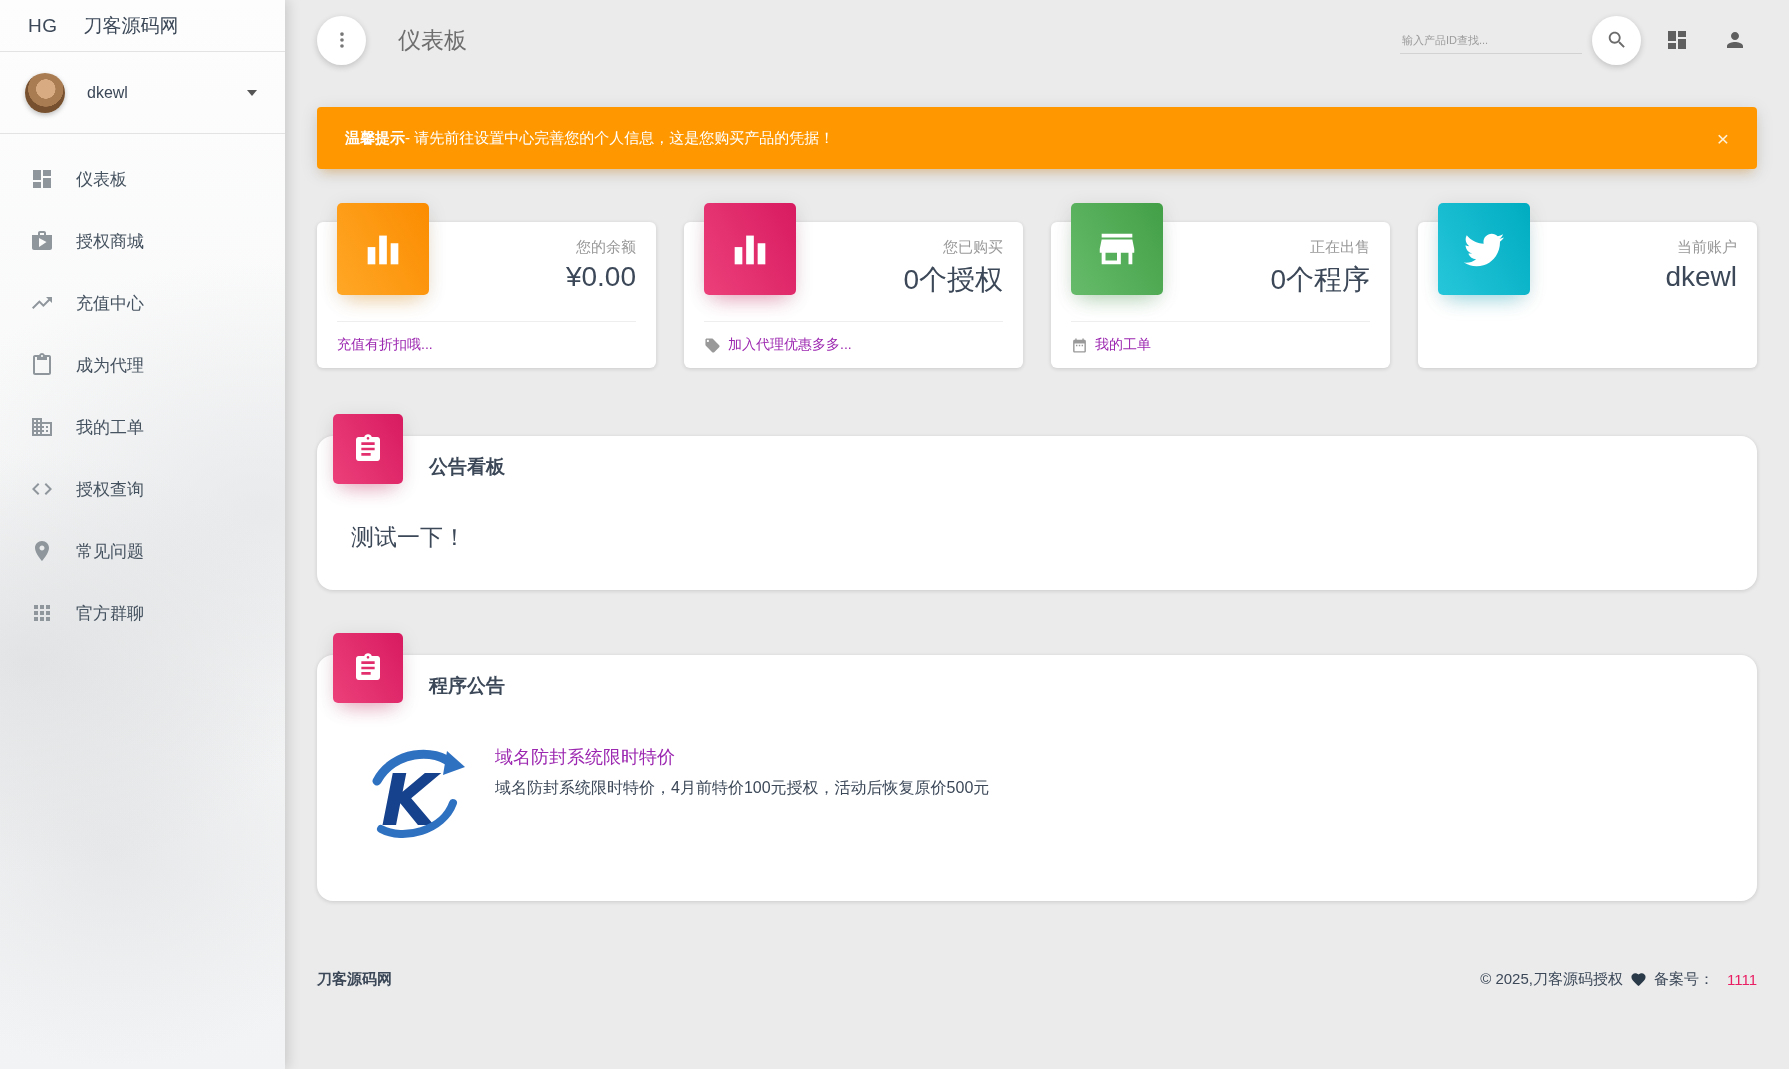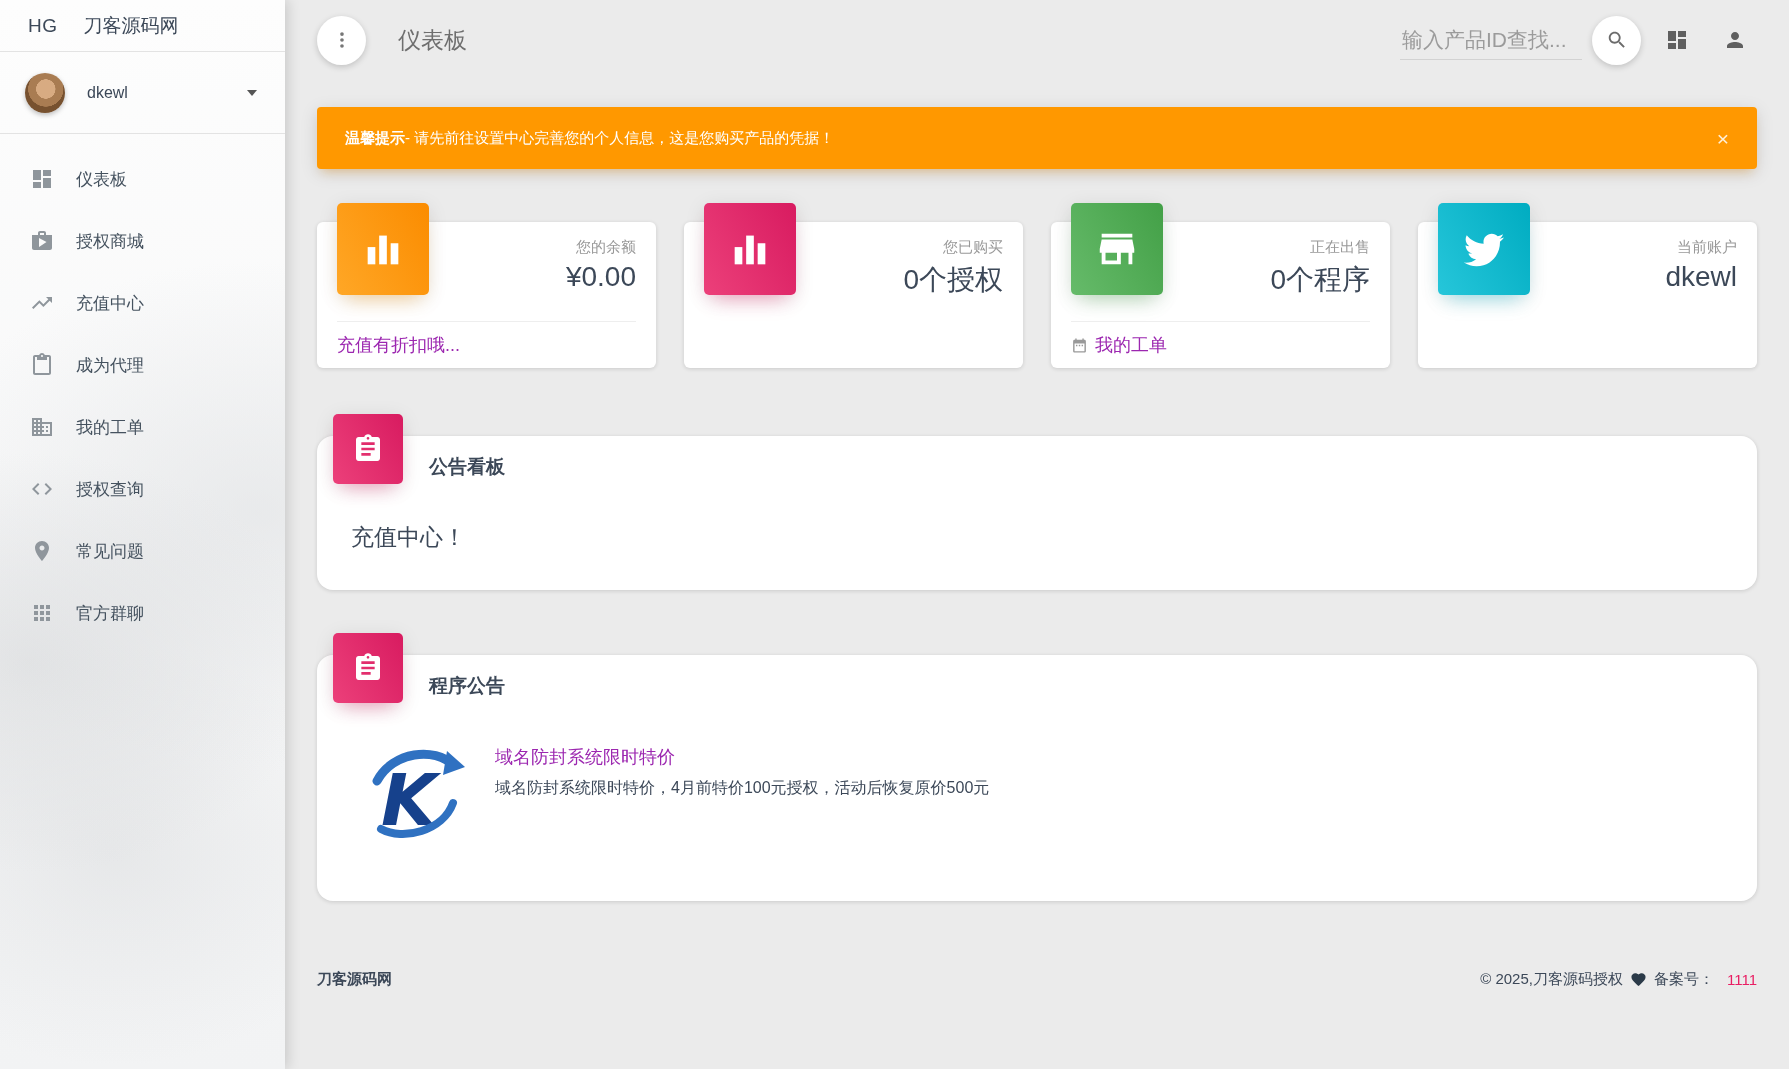--- a/index.html
+++ b/index.html
@@ -45,21 +45,21 @@
   .topbar { height:80px; display:flex; align-items:center; }
   .circle-btn {
     width:49px; height:49px; border-radius:50%; background:#fff; border:none;
     box-shadow:0 2px 6px rgba(0,0,0,.18); display:flex; align-items:center; justify-content:center;
     cursor:pointer; color:#777;
   }
   .page-title { margin-left:32px; font-size:23px; font-weight:400; color:#6e6e6e; }
   .topbar-right { margin-left:auto; display:flex; align-items:center; }
   .search-input {
     width:182px; border:none; border-bottom:1px solid #d2d2d2; background:transparent;
-    font-size:21px; padding:7px 2px; color:#3C4858; outline:none;
+    font-size:11px; padding:7px 2px; color:#3C4858; outline:none;
     font-family:"Liberation Sans","DejaVu Sans",sans-serif;
   }
   .search-input::placeholder { color:#9b9b9b; }
   .search-btn { margin-left:10px; color:#6b6b6b; }
   .icon-btn {
     width:44px; height:44px; border:none; background:transparent; color:#5f5f5f;
     display:flex; align-items:center; justify-content:center; cursor:pointer; margin-left:14px;
   }
   
   .alert {
@@ -86,21 +86,21 @@
   .stat-icon svg { width:46px; height:46px; }
   .grad-orange { background:linear-gradient(60deg,#ffa726,#fb8c00); box-shadow:0 12px 20px -10px rgba(255,152,0,.4), 0 4px 20px 0 rgba(0,0,0,.1); }
   .grad-pink   { background:linear-gradient(60deg,#ec407a,#d81b60); box-shadow:0 12px 20px -10px rgba(233,30,99,.4), 0 4px 20px 0 rgba(0,0,0,.1); }
   .grad-green  { background:linear-gradient(60deg,#66bb6a,#43a047); box-shadow:0 12px 20px -10px rgba(76,175,80,.4), 0 4px 20px 0 rgba(0,0,0,.1); }
   .grad-cyan   { background:linear-gradient(60deg,#26c6da,#00acc1); box-shadow:0 12px 20px -10px rgba(0,188,212,.4), 0 4px 20px 0 rgba(0,0,0,.1); }
   .stat-texts { margin-left:auto; text-align:right; padding-top:16px; }
   .stat-category { font-size:15px; color:#999; }
   .stat-value { font-size:28px; color:#3C4858; margin-top:4px; }
   .stat-footer {
     margin-top:auto; border-top:1px solid #eee; height:47px;
-    display:flex; align-items:center; font-size:18px;
+    display:flex; align-items:center; font-size:14px;
   }
   .stat-footer .sf-icon { width:17px; height:17px; color:#999; margin-right:7px; }
   .link-purple { color:#9c27b0; text-decoration:none; cursor:pointer; }
   .link-gray { color:#999; text-decoration:none; cursor:pointer; }
   
   .panel {
     background:#fff; border-radius:16px; box-shadow:0 1px 4px 0 rgba(0,0,0,.14);
     padding:0 22px 24px 16px;
   }
   .panel-board { margin-top:68px; min-height:154px; }
@@ -272,20 +272,28 @@
               <rect x="4" y="11" width="4" height="9"></rect>
               <rect x="10" y="5" width="4" height="15"></rect>
               <rect x="16" y="9" width="4" height="11"></rect>
             </svg>
         </div>
         <div class="stat-texts">
           <div class="stat-category">您已购买</div>
           <div class="stat-value">0个授权</div>
         </div>
       </div>
+      <div class="stat-footer">
+        <span class="sf-icon">
+          <svg viewBox="0 0 24 24" fill="currentColor" width="17" height="17">
+              <path d="M21.41 11.58l-9-9C12.05 2.22 11.55 2 11 2H4c-1.1 0-2 .9-2 2v7c0 .55.22 1.05.59 1.42l9 9c.36.36.86.58 1.41.58.55 0 1.05-.22 1.41-.59l7-7c.37-.36.59-.86.59-1.41 0-.55-.23-1.06-.59-1.42zM5.5 7C4.67 7 4 6.33 4 5.5S4.67 4 5.5 4 7 4.67 7 5.5 6.33 7 5.5 7z"></path>
+            </svg>
+        </span>
+        <a class="link-purple">加入代理优惠多多...</a>
+      </div>
     </div>
 
     <div class="stat-card">
       <div class="stat-head">
         <div class="stat-icon grad-green">
           <svg viewBox="0 0 24 24" fill="currentColor">
               <path d="M20 4H4v2h16V4zm1 10v-2l-1-5H4l-1 5v2h1v6h10v-6h4v6h2v-6h1zm-9 4H6v-4h6v4z"></path>
             </svg>
         </div>
         <div class="stat-texts">
@@ -321,21 +329,21 @@
 
   <div class="panel panel-board">
     <div class="panel-head">
       <div class="panel-icon grad-pink">
         <svg viewBox="0 0 24 24" fill="currentColor">
             <path d="M19 3h-4.18C14.4 1.84 13.3 1 12 1c-1.3 0-2.4.84-2.82 2H5c-1.1 0-2 .9-2 2v14c0 1.1.9 2 2 2h14c1.1 0 2-.9 2-2V5c0-1.1-.9-2-2-2zm-7 0c.55 0 1 .45 1 1s-.45 1-1 1-1-.45-1-1 .45-1 1-1zm2 14H7v-2h7v2zm3-4H7v-2h10v2zm0-4H7V7h10v2z"></path>
           </svg>
       </div>
       <h2 class="panel-title">公告看板</h2>
     </div>
-    <div class="board-content">充值中心！</div>
+    <div class="board-content">测试一下！</div>
   </div>
 
   <div class="panel panel-program">
     <div class="panel-head">
       <div class="panel-icon grad-pink">
         <svg viewBox="0 0 24 24" fill="currentColor">
             <path d="M19 3h-4.18C14.4 1.84 13.3 1 12 1c-1.3 0-2.4.84-2.82 2H5c-1.1 0-2 .9-2 2v14c0 1.1.9 2 2 2h14c1.1 0 2-.9 2-2V5c0-1.1-.9-2-2-2zm-7 0c.55 0 1 .45 1 1s-.45 1-1 1-1-.45-1-1 .45-1 1-1zm2 14H7v-2h7v2zm3-4H7v-2h10v2zm0-4H7V7h10v2z"></path>
           </svg>
       </div>
       <h2 class="panel-title">程序公告</h2>

